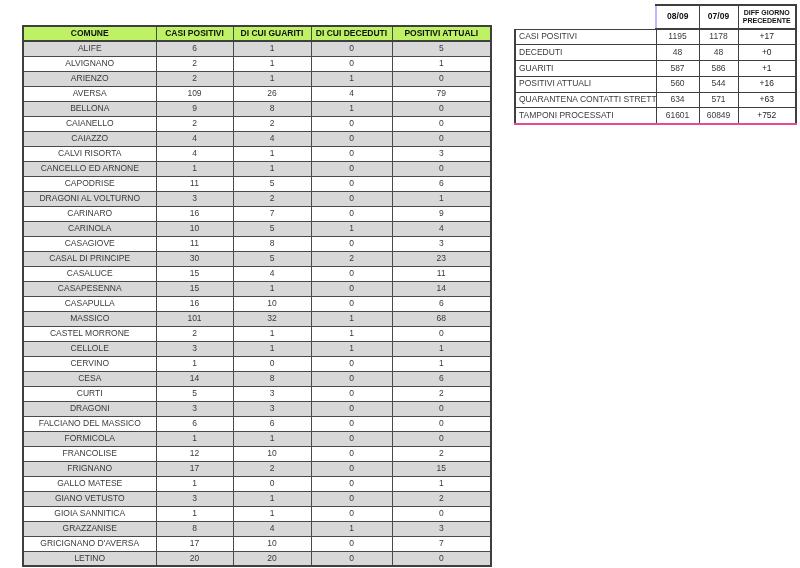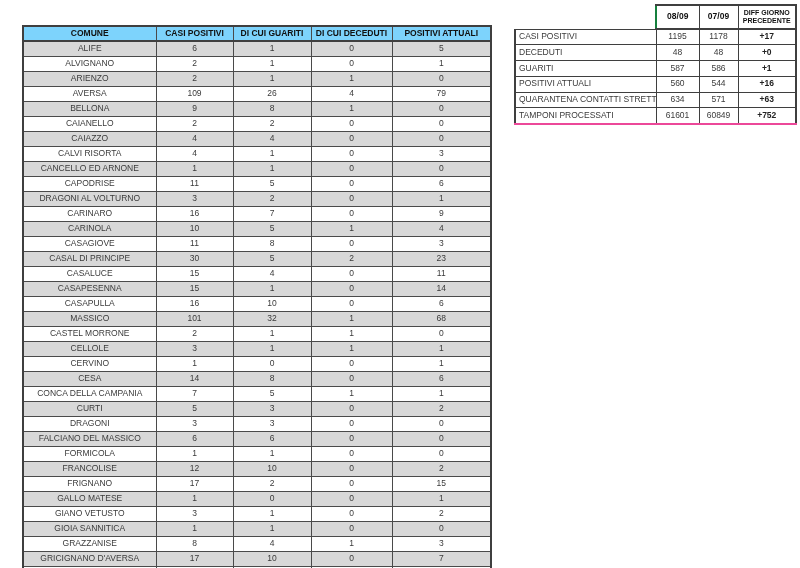--- a/index.html
+++ b/index.html
@@ -17,45 +17,45 @@
   }
   .main-table th,.main-table td{
     border:1px solid #4a4a4a;
     font-size:8.5px;line-height:1.1;
     text-align:center;vertical-align:middle;
     padding:0 2px;overflow:hidden;white-space:nowrap;
     color:#3a3a3a;
   }
   .main-table thead tr{height:15px;}
   .main-table thead th{
-    font-weight:bold;color:#111;background:#7dd3fc;
+    font-weight:bold;color:#111;background:#bef264;
     border-bottom:2px solid #3f3f3f;
   }
   .main-table tbody tr{height:15px;}
   .main-table tbody tr:nth-child(odd) td{background:#d8d8d8;}
   .main-table tbody tr:nth-child(even) td{background:#ffffff;}
 
   
   .summary-table{
     position:absolute;left:514px;top:4px;width:281px;
   }
   .summary-table th,.summary-table td{
     border:1px solid #3f3f3f;
     font-size:8.5px;line-height:1.15;
     text-align:center;vertical-align:middle;
     padding:0 2px;color:#3a3a3a;overflow:hidden;
   }
   .summary-table thead tr{height:24px;}
   .summary-table thead th{font-weight:bold;color:#111;background:#fff;border-width:2px 1px 2px 1px;}
   .summary-table thead th.diff-head{font-size:7px;white-space:normal;}
   .summary-table thead th.blank{border:none;background:transparent;}
-  .summary-table thead th:nth-child(2){border-left:2px solid #15803d;}
+  .summary-table thead th:nth-child(2){border-left:2px solid #c4b5fd;}
   .summary-table tbody tr{height:15.8px;}
   .summary-table tbody td:first-child{text-align:left;padding-left:3px;white-space:nowrap;}
-  .summary-table tbody td:last-child{font-weight:bold;color:#222;}
+  .summary-table tbody td:last-child{font-weight:normal;color:#222;}
   .summary-table{border-right:2px solid #3f3f3f;}
   .summary-table tbody tr td{border-bottom:1px solid #3f3f3f;}
   .summary-table tbody tr:last-child td{border-bottom:2px solid #ec4899;}
   .summary-table tbody td:first-child{border-left:2px solid #3f3f3f;}
 </style>
 </head>
 <body>
 
 <table class="main-table">
   <colgroup>
@@ -230,27 +230,20 @@
         <td>1</td>
       </tr>
       <tr>
         <td>CESA</td>
         <td>14</td>
         <td>8</td>
         <td>0</td>
         <td>6</td>
       </tr>
       <tr>
-        <td>CONCA DELLA CAMPANIA</td>
-        <td>7</td>
-        <td>5</td>
-        <td>1</td>
-        <td>1</td>
-      </tr>
-      <tr>
         <td>CURTI</td>
         <td>5</td>
         <td>3</td>
         <td>0</td>
         <td>2</td>
       </tr>
       <tr>
         <td>DRAGONI</td>
         <td>3</td>
         <td>3</td>

